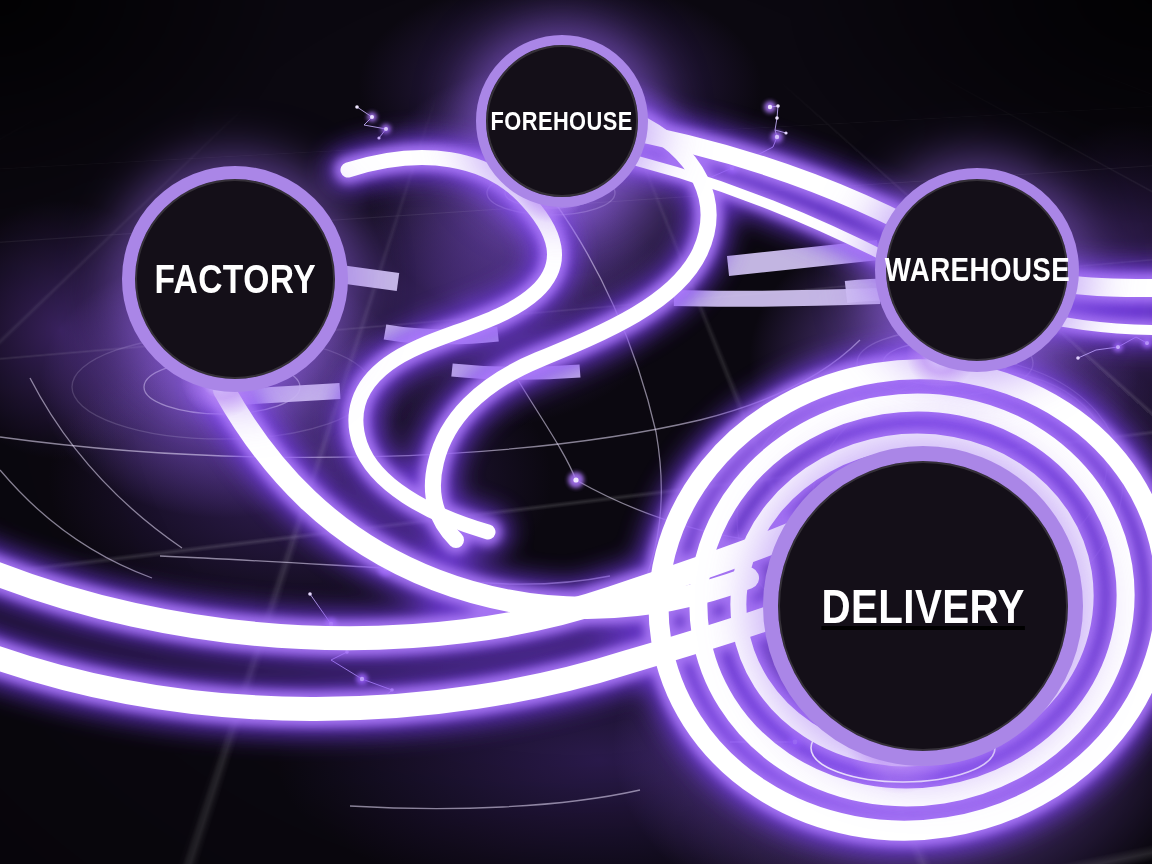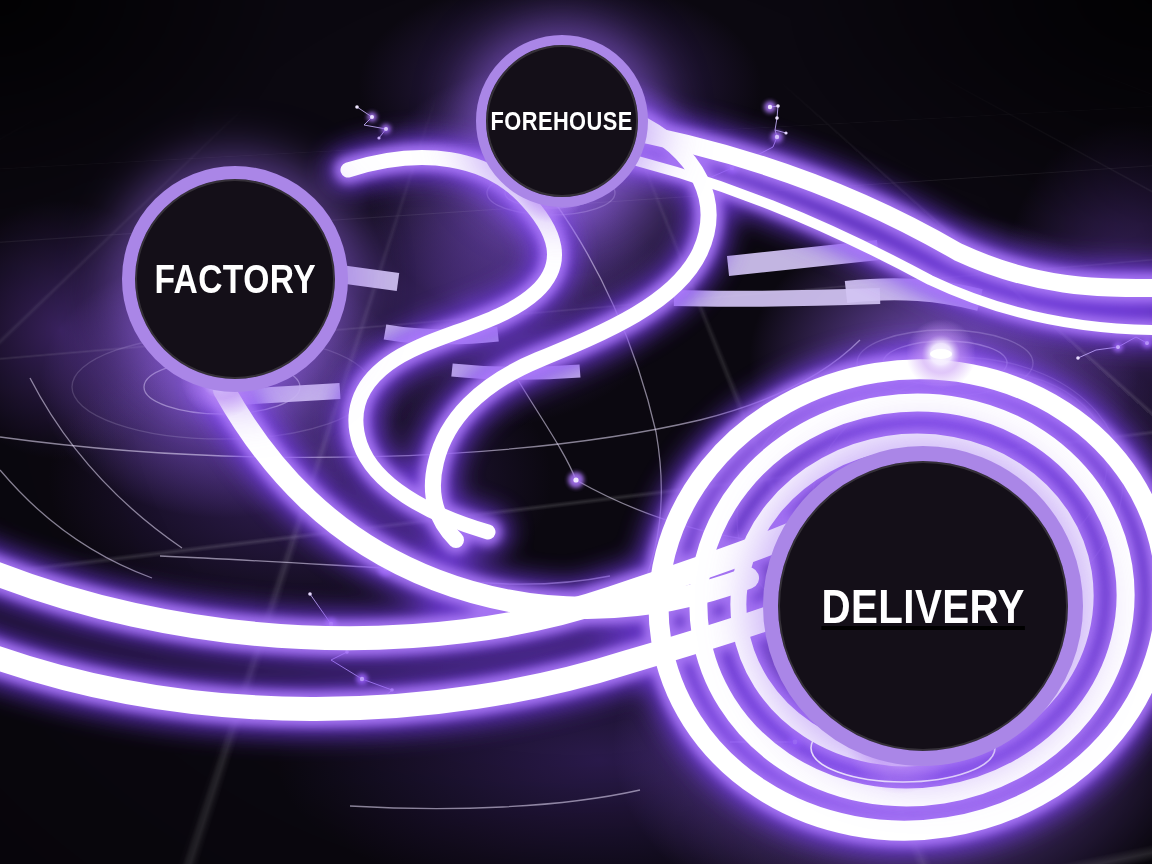--- a/index.html
+++ b/index.html
@@ -226,17 +226,20 @@
       </g>
     </g>
   </svg>
 
   <div class="node" style="height: 200px; width: 200px; left: 122px; top: 166px; border-width: 13px;">
     <span class="label" style="font-size: 40px;">FACTORY</span>
   </div>
   <div class="node" style="height: 152px; width: 152px; left: 476px; top: 35px; border-width: 10px;">
     <span class="label" style="font-size: 26px;">FOREHOUSE</span>
   </div>
+  <div class="node" style="height: 182px; width: 182px; left: 875px; top: 168px; border-width: 11px;">
+    <span class="label" style="font-size: 33px;">WAREHOUSE</span>
+  </div>
   <div class="node" style="height: 290px; width: 290px; left: 763px; top: 446px; border-width: 15px; text-decoration: underline;">
     <span class="label" style="font-size: 48px;">DELIVERY</span>
   </div>
 
 </div>
 
 </body></html>

